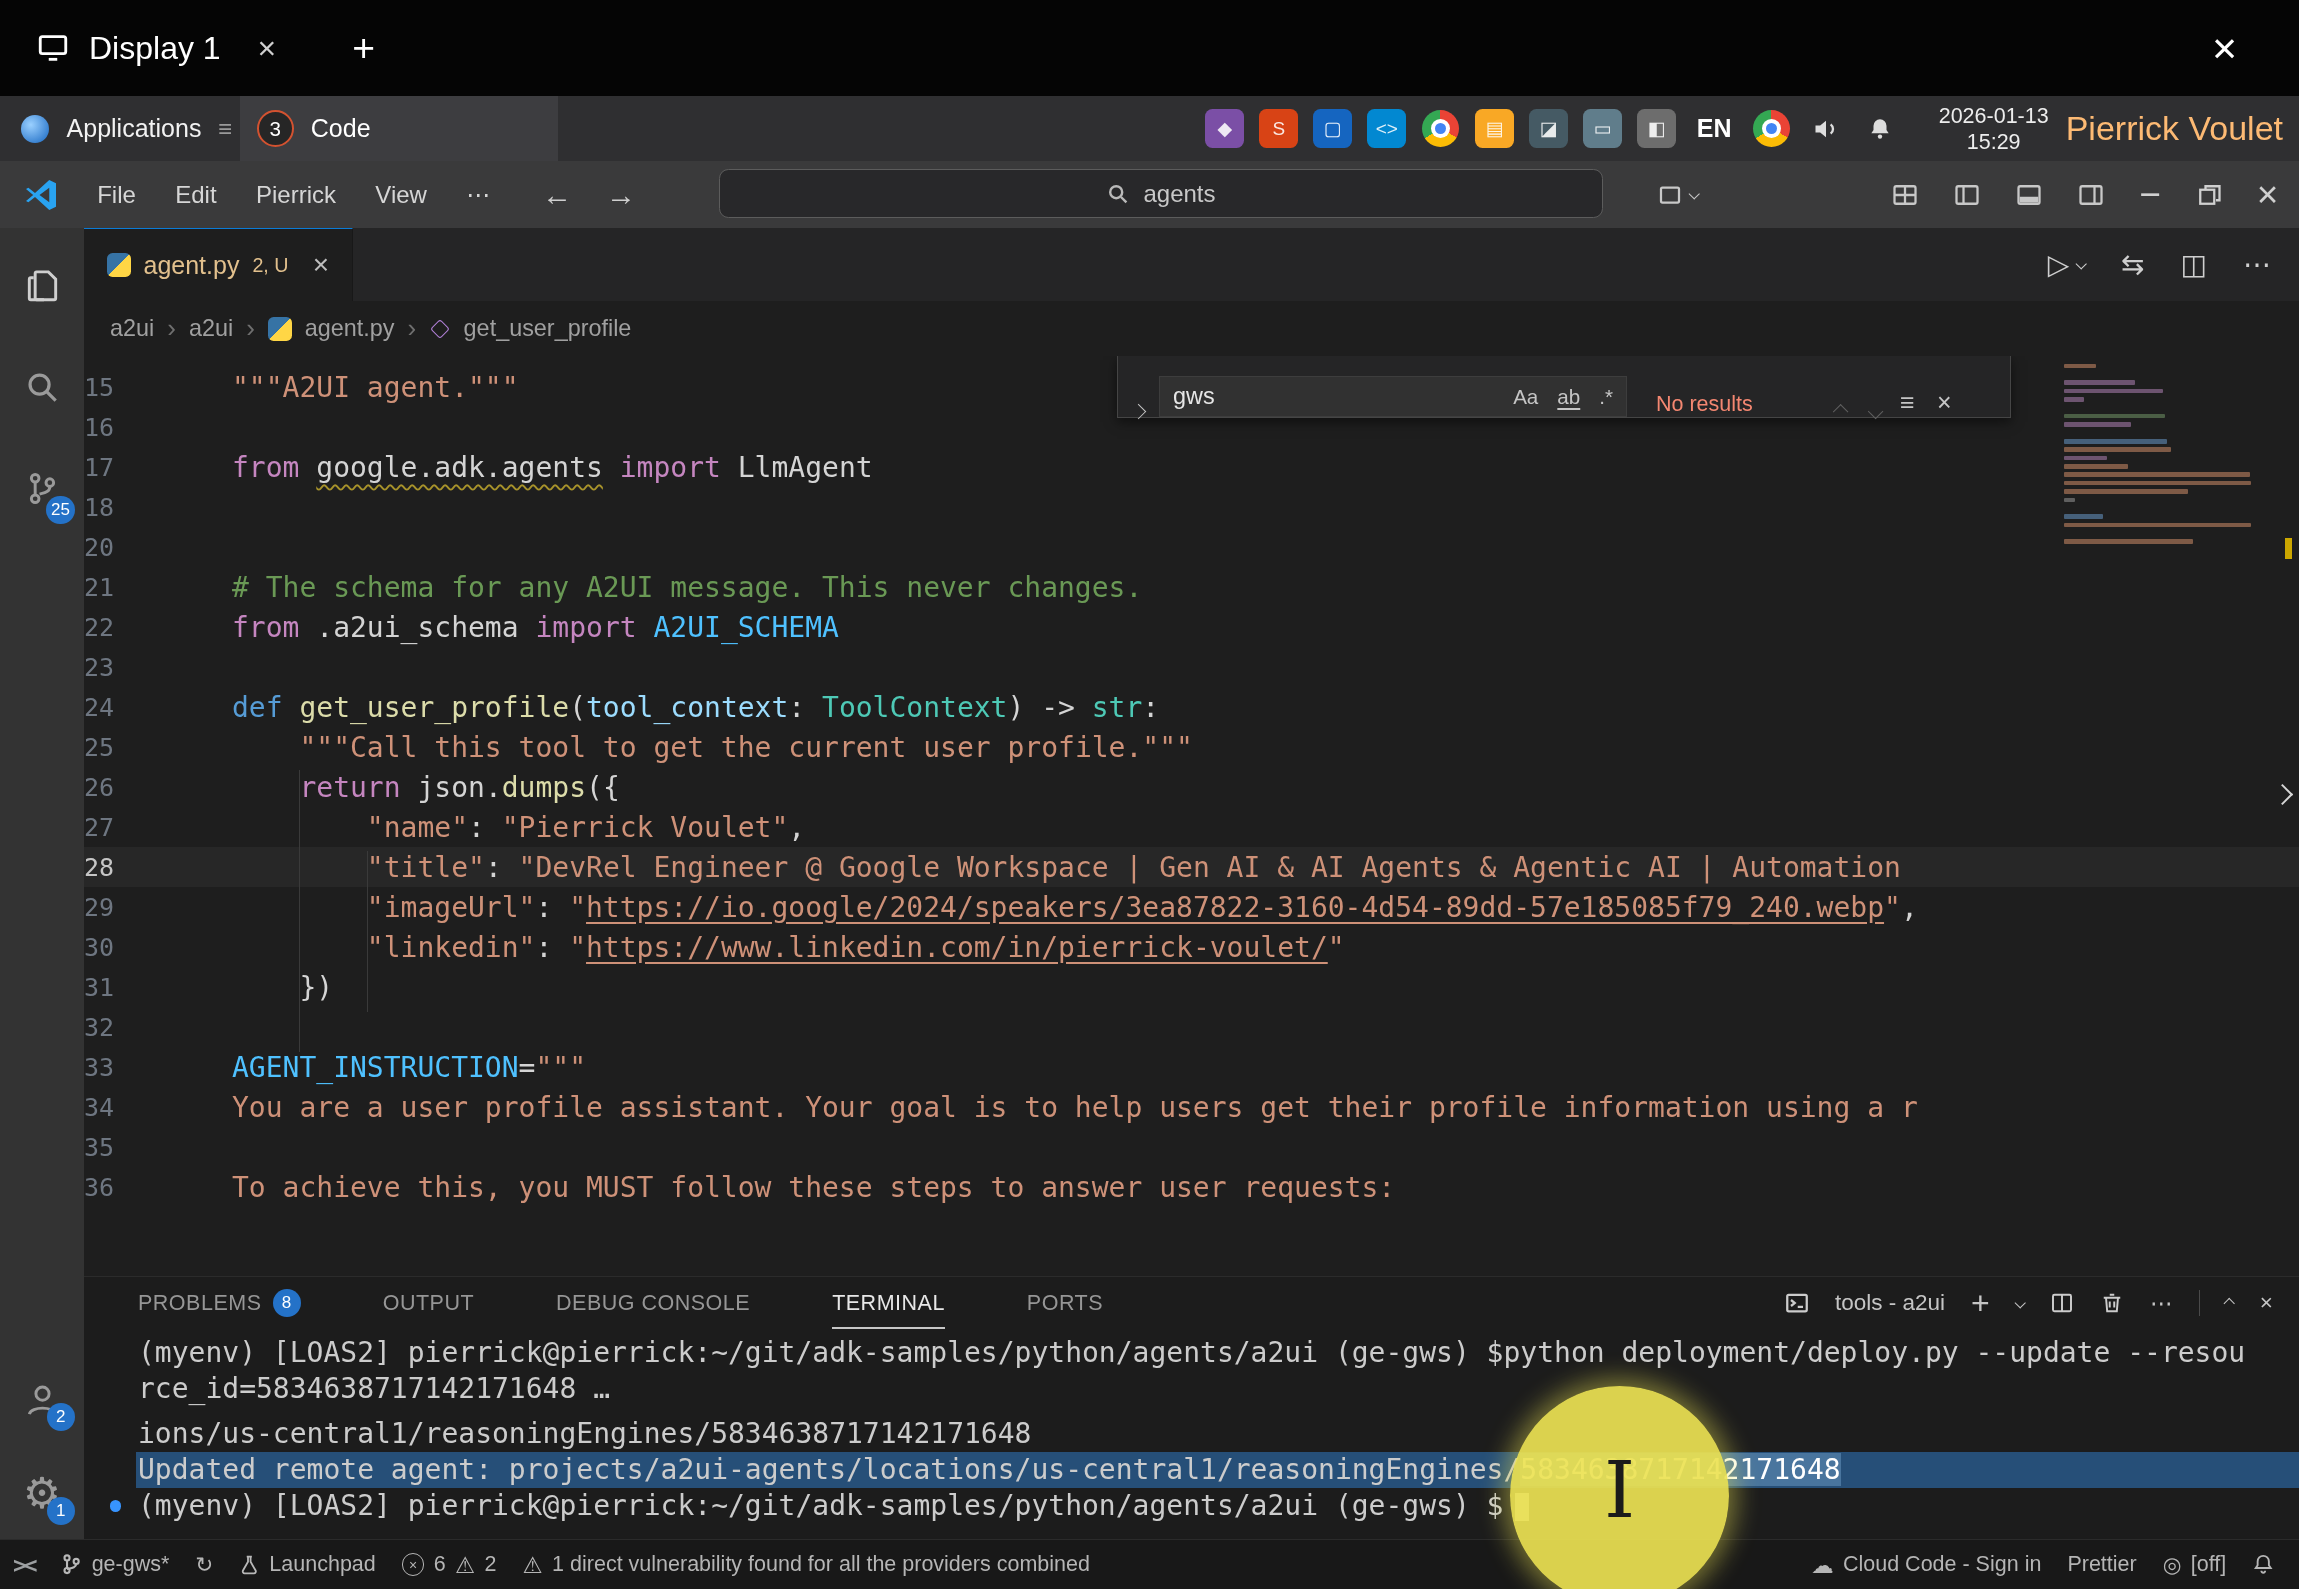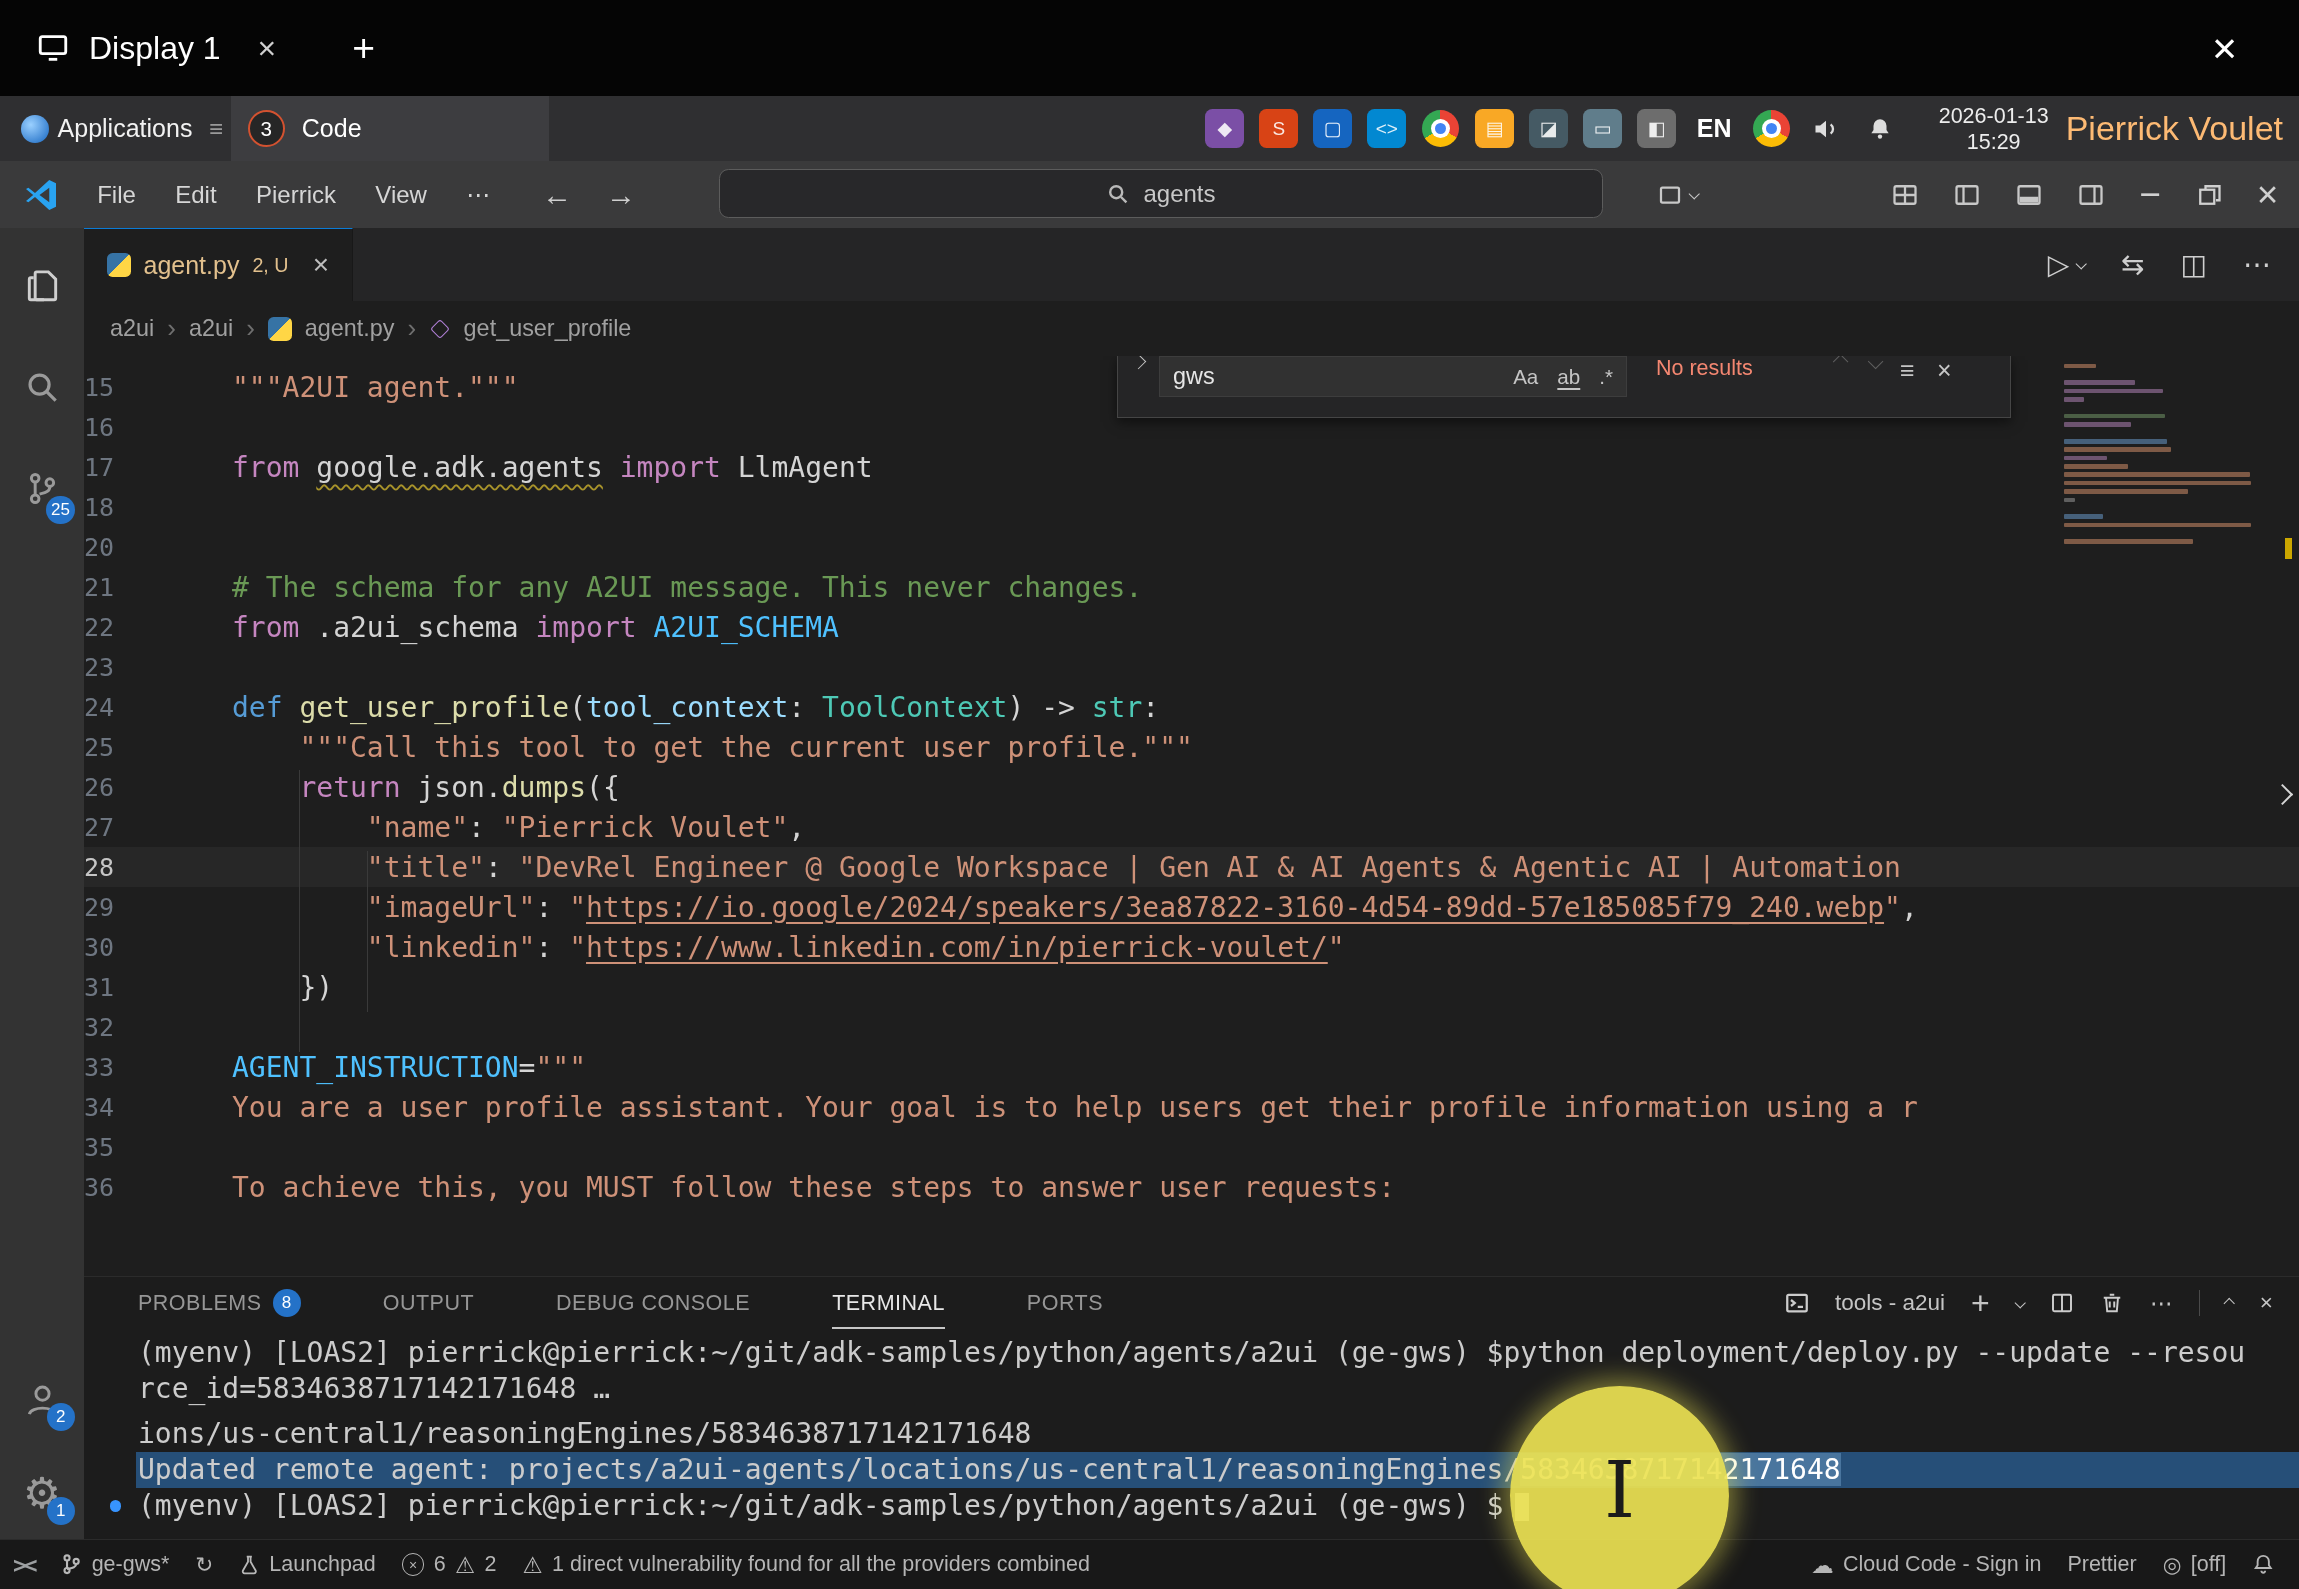--- a/index.html
+++ b/index.html
@@ -10,21 +10,21 @@
   .rv-bar{position:absolute;left:0;top:0;width:100%;height:96px;background:#050505;display:flex;align-items:center}
   .rv-tab{display:flex;align-items:center;height:96px;padding:0 24px 0 36px}
   .rv-tab svg{width:34px;height:34px;margin-right:19px}
   .rv-title{color:#fff;font-size:32px}
   .rv-tab-close{color:#cfcfcf;font-size:32px;margin-left:37px}
   .rv-new{color:#fff;font-size:39px;margin-left:52px}
   .rv-close{margin-left:auto;margin-right:62px;color:#fff;font-size:43px}
 
   
   .taskbar{position:absolute;top:96px;width:100%;height:66px;background:#2f2f31;display:flex;align-items:center;border-bottom:0.9px solid #151515}
-  .apps{display:flex;align-items:center;gap:9px;margin-left:11.2px;color:#f2f2f2;font-size:25px;height:66px;padding:0 9.4px}
+  .apps{display:flex;align-items:center;gap:18px;margin-left:11.2px;color:#f2f2f2;font-size:25px;height:66px;padding:0 9.4px}
   .apps-ic{width:28px;height:28px;border-radius:50%;background:radial-gradient(circle at 35% 35%,#9ad0ff,#1565c0)}
   .grip{color:#9a9a9a;font-size:24px;margin:0 7.5px}
   .win-btn{display:flex;align-items:center;gap:17px;background:#3d3d40;height:66px;padding:0 187px 0 17px;color:#fff;font-size:25px}
   .badge3{width:37px;height:37px;border-radius:50%;background:#262626;border:2.8px solid #d35230;color:#fff;font-size:20.6px;display:flex;align-items:center;justify-content:center}
   .tray{margin-left:auto;display:flex;align-items:center;gap:15px;margin-right:22.5px}
   .ticon{width:39px;height:39px;border-radius:7.5px;display:flex;align-items:center;justify-content:center;color:rgba(255,255,255,.88);font-size:19px;flex:none}
   .ticon.text{background:none;font-size:25px;font-weight:bold;width:auto;padding:0 5.6px}
   .chrome-outer{width:37px;height:37px;border-radius:50%;background:conic-gradient(#ea4335 0 33%,#fbbc05 0 66%,#34a853 0 100%);display:flex;align-items:center;justify-content:center}
   .chrome-inner{width:19px;height:19px;border-radius:50%;background:#fff;display:flex;align-items:center;justify-content:center}
   .chrome-core{width:11.2px;height:11.2px;border-radius:50%;background:#4285f4}
@@ -82,21 +82,21 @@
   .gut{width:101px;color:#6e7681;font-family:"DejaVu Sans Mono",monospace;font-size:25px;flex:none}
   .crow.active .gut{color:#c6c6c6}
   .codeln{margin-left:47px;font-family:"DejaVu Sans Mono",monospace;font-size:28px;white-space:pre;color:#d4d4d4}
   .s-kw{color:#c586c0}.s-def{color:#569cd6}.s-fn{color:#dcdcaa}.s-type{color:#4ec9b6}
   .s-var{color:#9cdcfe}.s-str{color:#ce9178}.s-cmt{color:#6a9955}.s-pln{color:#d4d4d4}
   .s-const{color:#4fc1ff}
   .s-sqg{color:#d4d4d4;text-decoration:underline wavy #a8932a 1.9px;text-underline-offset:6.6px}
   .s-lnk{color:#ce9178;text-decoration:underline;text-underline-offset:4.7px}
   .guide{position:absolute;width:0.9px;background:#3a3a3a;z-index:1}
 
-  .find{position:absolute;top:0;right:288px;width:894px;height:62px;background:#252526;border:0.9px solid #454545;border-top:none;box-shadow:0 3.7px 11.2px rgba(0,0,0,.5);display:flex;align-items:flex-start;z-index:10;color:#c5c5c5}
+  .find{position:absolute;top:0;right:288px;width:894px;height:62px;background:#252526;border:0.9px solid #454545;border-top:none;box-shadow:0 3.7px 11.2px rgba(0,0,0,.5);display:flex;align-items:flex-end;z-index:10;color:#c5c5c5}
   .find-grip{width:41px;display:flex;justify-content:center}
   .find-input{width:468px;height:41px;background:#313131;border:0.9px solid #3d3d3d;display:flex;align-items:center;padding:0 13px;color:#e6e6e6;font-size:23.4px}
   .find-opts{margin-left:auto;display:flex;gap:19px;font-size:20.6px;color:#c5c5c5}
   .find-word{text-decoration:underline;text-underline-offset:3.7px}
   .find-results{color:#f48771;font-size:21.5px;margin:0 29px;width:150px}
   .find-nav{display:flex;gap:24px;align-items:center;color:#5f5f5f;margin-right:7.5px}
   .find-ic{margin:0 11.2px;color:#c5c5c5;font-size:25px}
 
   .minimap{position:absolute;top:0;right:0;width:241px;height:100%}
   .mm-inner{position:absolute;left:5.6px;top:7.5px;right:41px}

